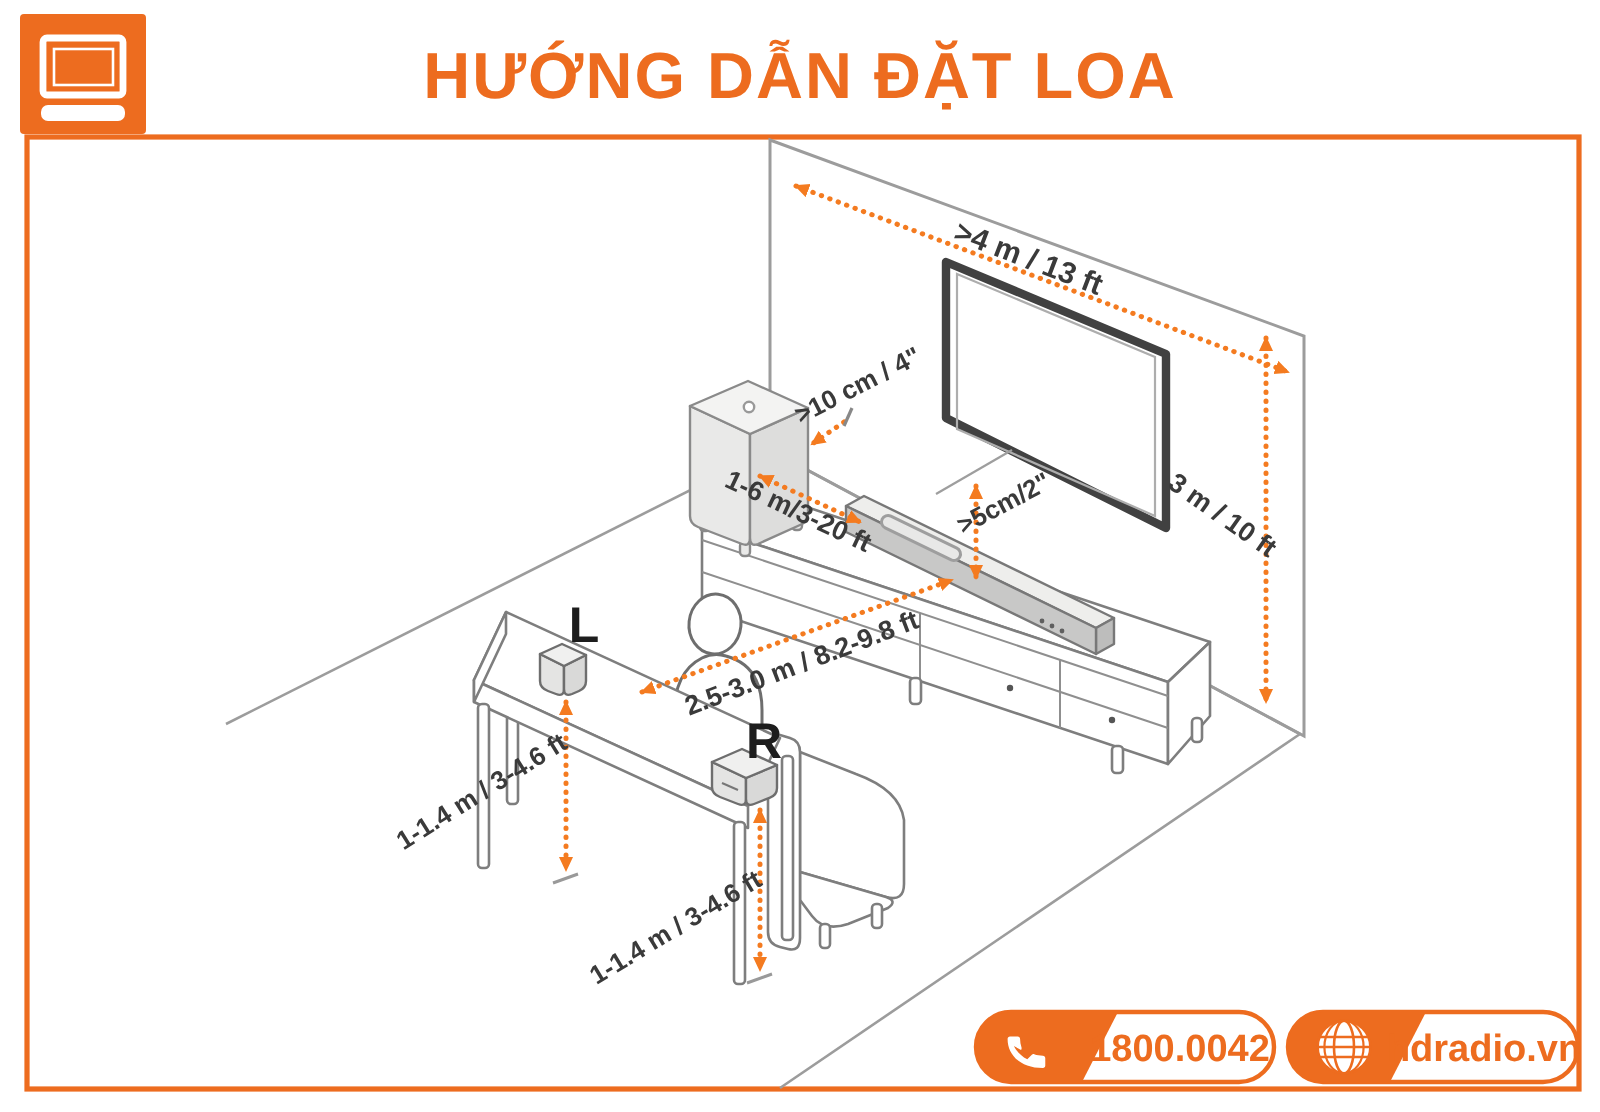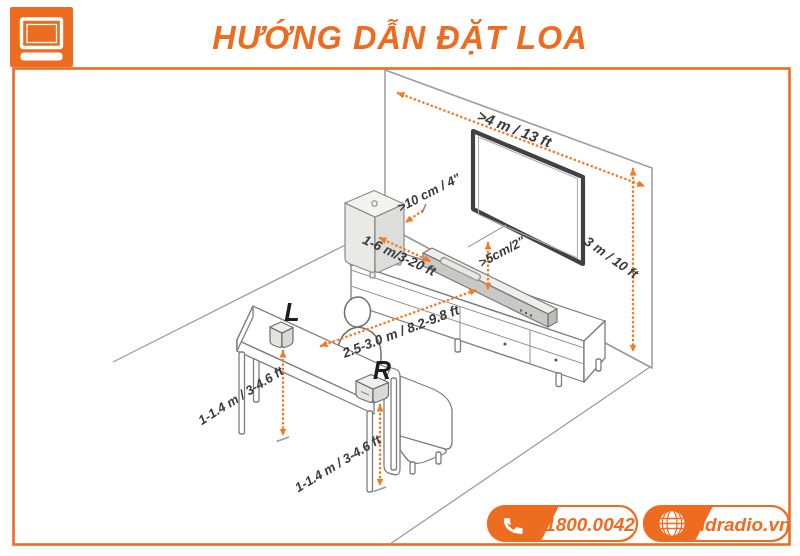--- a/index.html
+++ b/index.html
@@ -1,16 +1,16 @@
 <!DOCTYPE html>
 <html><head>
 <meta charset="utf-8">
 <style>
   html,body{margin:0;padding:0;background:#ffffff;}
-  .stage{position:relative;width:800px;height:556px;background:#fff;overflow:hidden;font-style:italic;}
+  .stage{position:relative;width:800px;height:556px;background:#fff;overflow:hidden;}
   svg{display:block;}
   text{font-family:"Liberation Sans","DejaVu Sans",sans-serif;}
   .title-text{font-size:32.5px;font-weight:bold;fill:#ED6C1F;letter-spacing:1px;}
   .lbl{font-weight:bold;fill:#3a3a3a;}
   .lbl15{font-size:15px;} .lbl13{font-size:13px;} .lbl135{font-size:13.5px;}
   .lr{font-size:25px;font-weight:bold;fill:#1d1d1d;}
   .dotted{stroke:#F47B20;stroke-width:2.5;stroke-dasharray:0.2 4.3;stroke-linecap:round;fill:none;}
   .ln{stroke:#9c9c9c;stroke-width:1.3;fill:none;}
   .furn{fill:#ffffff;stroke:#7e7e7e;stroke-width:1.3;stroke-linejoin:round;}
   .det{stroke:#8f8f8f;stroke-width:1;fill:none;}

